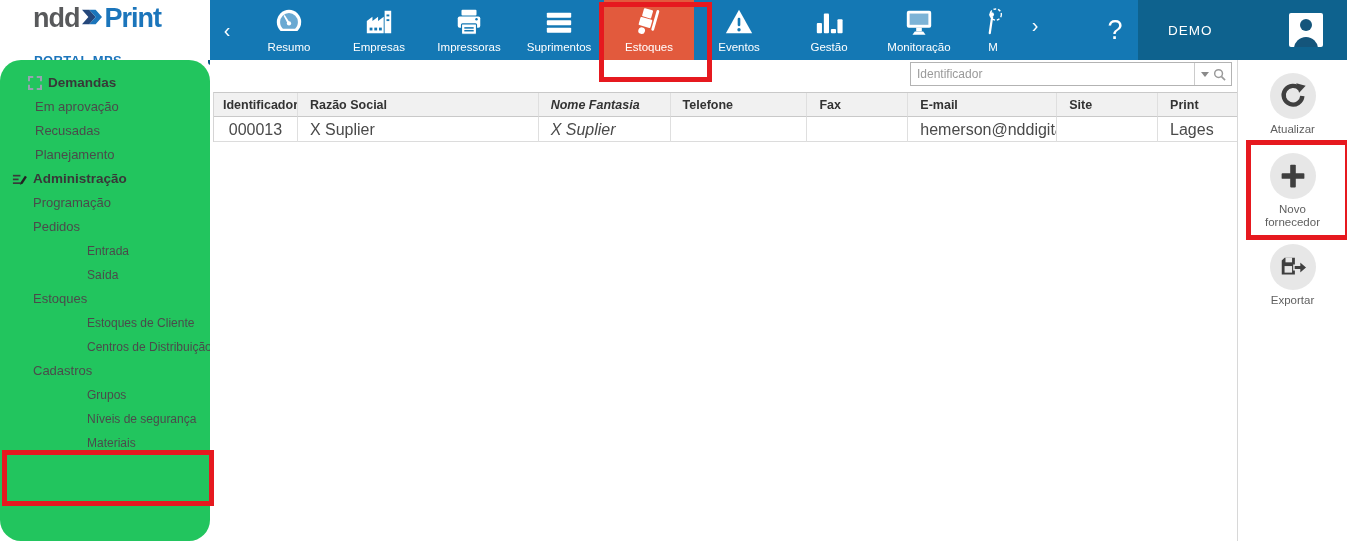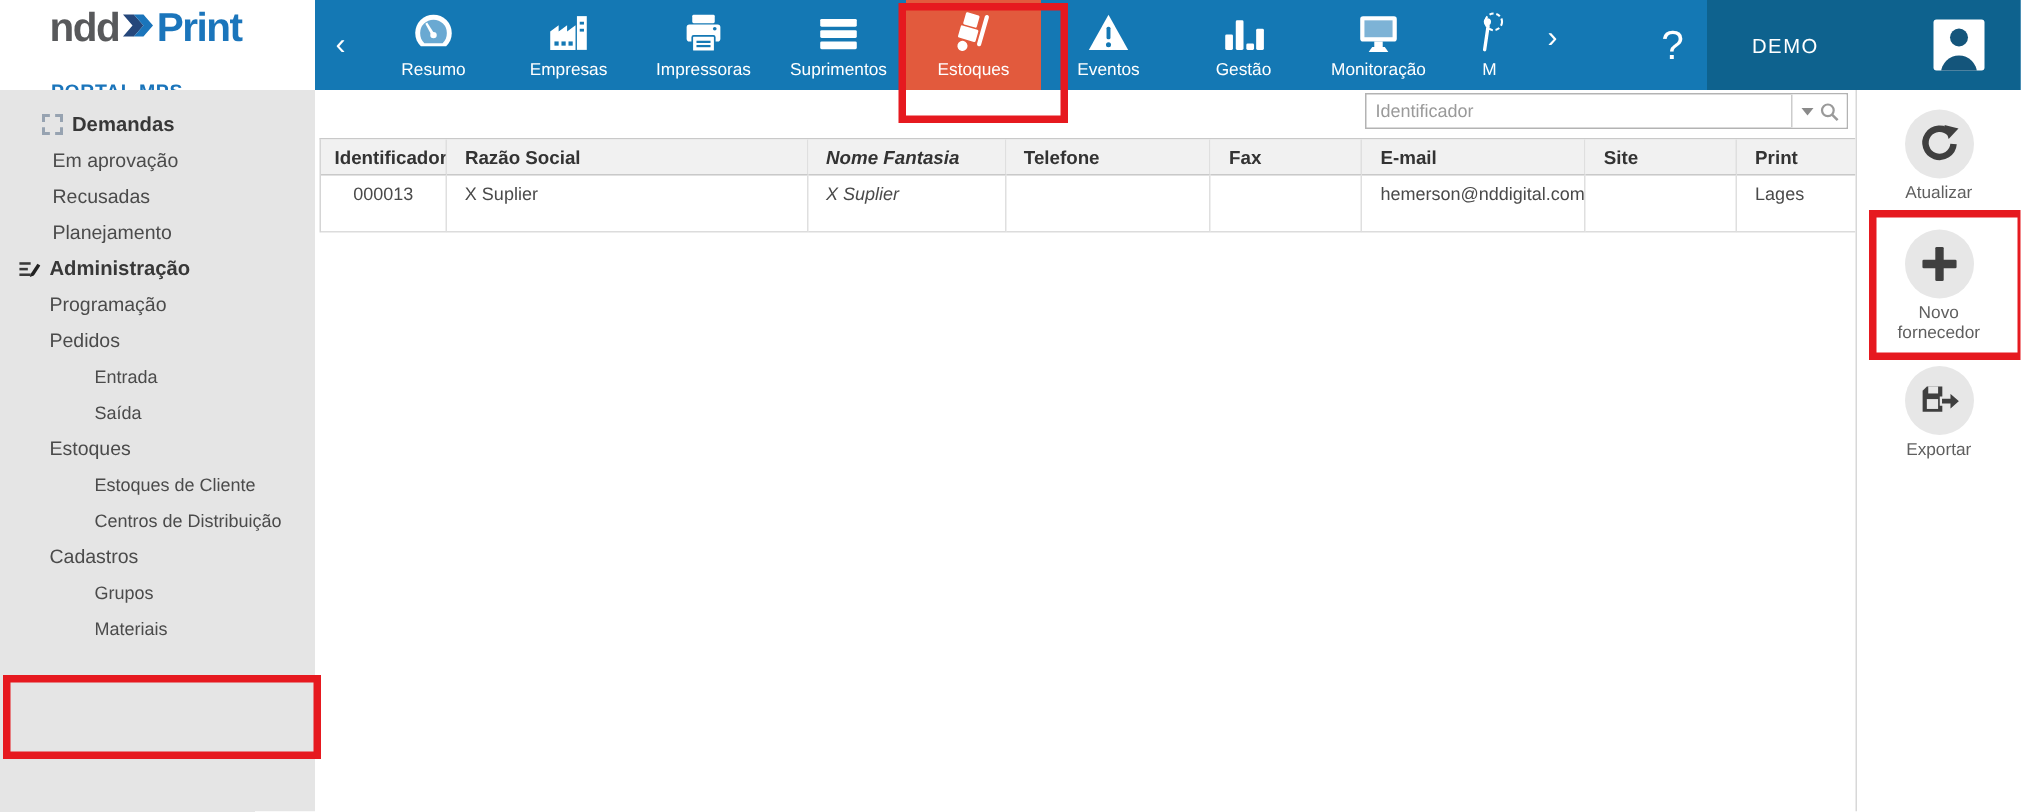--- a/index.html
+++ b/index.html
@@ -34,29 +34,29 @@
   .nav-avatar{margin-left:auto;margin-right:32px;width:34px;height:34px;background:#fff;
               border-radius:2px;position:relative;cursor:pointer;overflow:hidden;}
   .nav-avatar .head{position:absolute;left:50%;top:6px;transform:translateX(-50%);
                     width:12px;height:12px;border-radius:50%;background:#14557b;}
   .nav-avatar .bust{position:absolute;left:50%;bottom:-4px;transform:translateX(-50%);
                     width:24px;height:14px;border-radius:12px 12px 0 0;background:#14557b;}
   .nav-stub{position:absolute;left:208px;top:60px;width:34px;height:5px;background:#0b5887;
             border-radius:0 0 3px 3px;}
 
   
-  .sidebar{position:absolute;left:0;top:60px;width:210px;height:481px;background:#e5e5e5;
-           padding-top:11px;box-sizing:border-box;}
+  .sidebar{position:absolute;left:0;top:60px;width:210px;height:481px;background:#22c55e;
+           padding-top:11px;box-sizing:border-box;border-radius:21px;}
   .s-item{height:24px;line-height:24px;font-size:13px;color:#4b4b4b;white-space:nowrap;
           cursor:pointer;display:flex;align-items:center;}
   .s-header-a{padding-left:28px;font-weight:bold;font-size:13.5px;color:#383838;}
   .s-item-a{padding-left:35px;}
   .s-header-b{padding-left:12px;font-weight:bold;font-size:13.5px;color:#383838;}
   .s-item-b{padding-left:33px;}
-  .s-sub{padding-left:63px;font-size:12px;}
+  .s-sub{padding-left:63px;font-size:12px;margin-left:24px;}
   .s-icon{display:inline-flex;margin-right:6px;flex:none;}
   .chk-icon{width:10px;height:10px;border:2px dashed #97a3b1;box-sizing:content-box;}
   .s-item.selected{background:#e25a3d;color:#fff;font-weight:bold;height:32px;line-height:32px;
                    margin:5px 9px 0 8px;padding-left:55px;font-size:13px;}
 
   
   .main{position:absolute;left:210px;top:60px;width:1027px;height:481px;background:#fff;}
   .rpanel{position:absolute;left:1237px;top:60px;width:110px;height:481px;background:#fff;
           border-left:1px solid #d8d8d8;box-sizing:border-box;display:flex;flex-direction:column;
           align-items:center;}
@@ -72,21 +72,21 @@
               justify-content:center;gap:4px;cursor:pointer;background:#fff;}
   .caret{width:0;height:0;border-left:4px solid transparent;border-right:4px solid transparent;
          border-top:5px solid #8a8a8a;}
 
   
   .table{position:absolute;left:213px;top:92px;width:1024px;border-top:1px solid #c9c9c9;
          border-left:1px solid #d5d5d5;box-sizing:border-box;}
   .trow{display:flex;}
   .thead .tcell{background:#f1f1f1;font-weight:bold;font-size:12.5px;color:#333;height:24px;
                 line-height:24px;border-bottom:1px solid #c9c9c9;}
-  .tbody .tcell{font-size:12px;color:#4a4a4a;height:38px;line-height:25px;
+  .tbody .tcell{font-size:16px;color:#4a4a4a;height:25px;line-height:25px;
                 border-bottom:1px solid #dcdcdc;}
   .tcell{border-right:1px solid #dfdfdf;box-sizing:border-box;padding-left:12px;
          white-space:nowrap;overflow:hidden;}
   .c0{width:84px;}.c1{width:241px;}.c2{width:132px;font-style:italic;}.c3{width:137px;}
   .c4{width:101px;}.c5{width:149px;}.c6{width:101px;}.c7{width:79px;border-right:none;}
   .thead .c0{padding-left:9px;}
   .tbody .c0{padding-left:0;text-align:center;}
 
   
   .action{display:flex;flex-direction:column;align-items:center;cursor:pointer;}
@@ -276,20 +276,21 @@
     </div>
     <div class="s-item s-item-b">Programação</div>
     <div class="s-item s-item-b">Pedidos</div>
     <div class="s-item s-sub">Entrada</div>
     <div class="s-item s-sub">Saída</div>
     <div class="s-item s-item-b">Estoques</div>
     <div class="s-item s-sub">Estoques de Cliente</div>
     <div class="s-item s-sub">Centros de Distribuição</div>
     <div class="s-item s-item-b">Cadastros</div>
     <div class="s-item s-sub">Grupos</div>
+    <div class="s-item s-sub">Níveis de segurança</div>
     <div class="s-item s-sub">Materiais</div>
   </div>
 
   <div class="main"></div>
 
   <div class="searchbox">
     <input type="text" placeholder="Identificador" style="">
     <div class="search-btn">
       <span class="caret"></span>
       <span style="display:inline-flex;">

